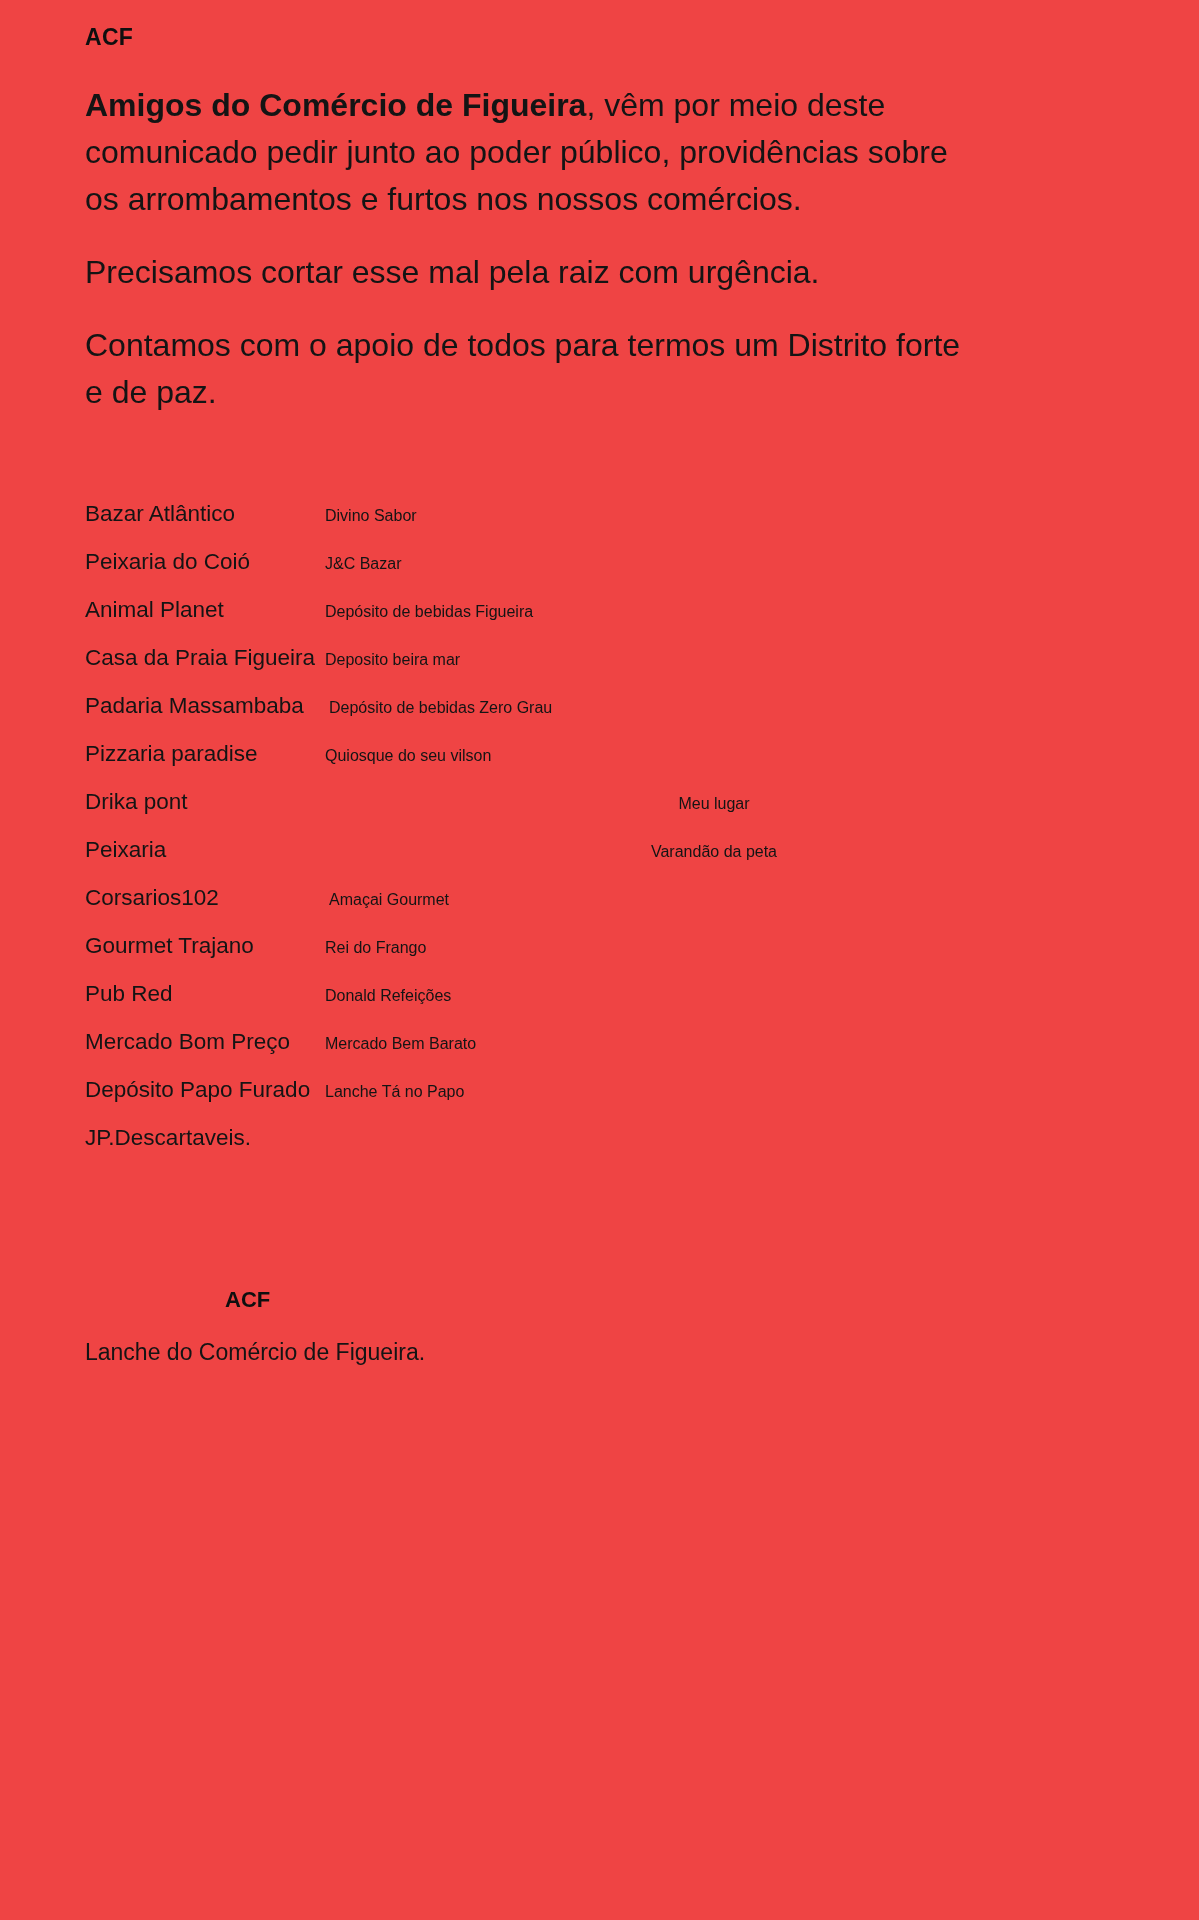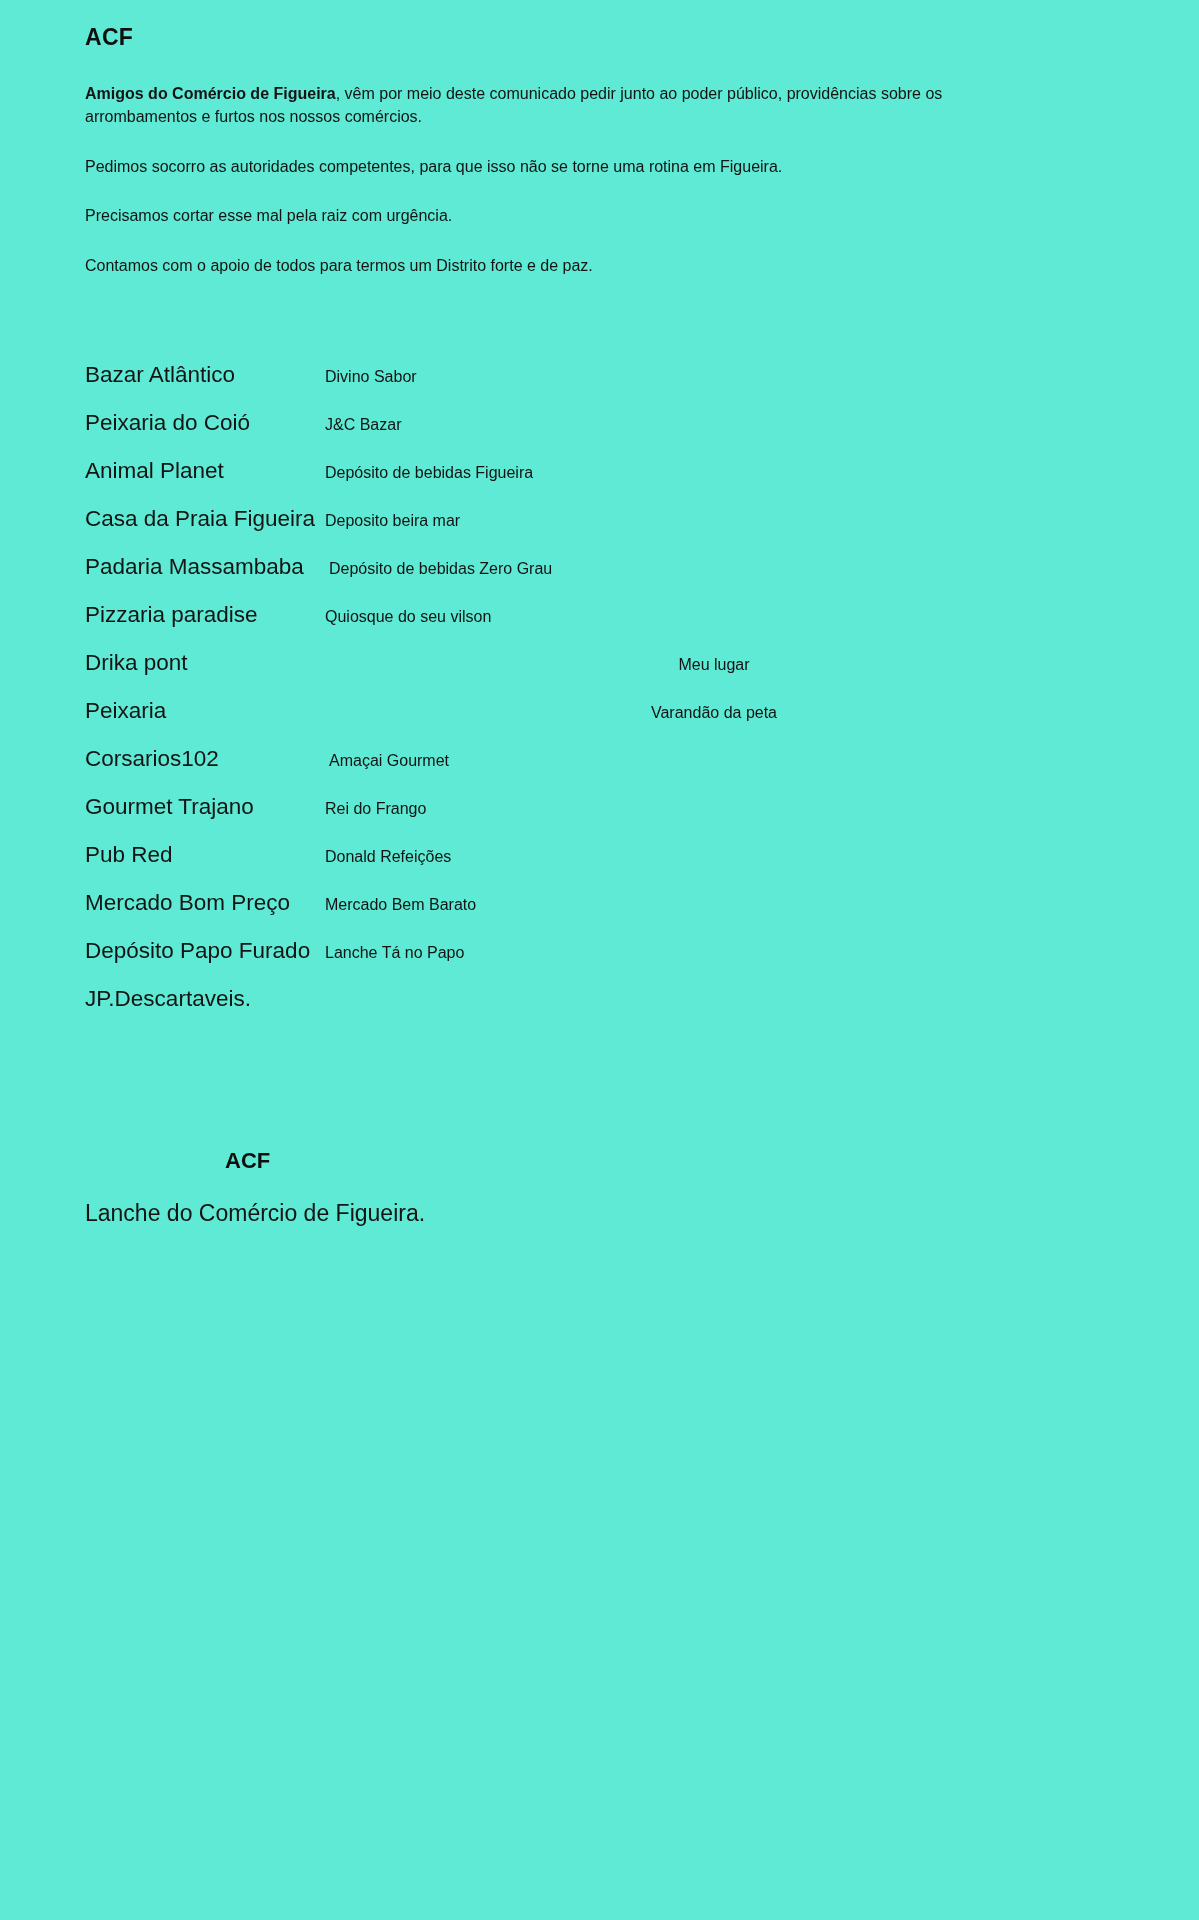--- a/index.html
+++ b/index.html
@@ -12,39 +12,39 @@
     width: 1199px;
     height: 1920px;
     position: relative;
     font-family: "Liberation Sans", sans-serif;
     color: #111111;
     overflow: hidden;
   }
   .page {
     position: absolute;
     inset: 0;
-    background: #5eead4;
+    background: #ef4444;
     padding: 0;
   }
   .doc-body {
     position: absolute;
     left: 85px;
     top: 24px;
     width: 1010px;
   }
   .heading-acf {
     font-size: 23px;
     font-weight: bold;
     letter-spacing: 0.3px;
     line-height: 1.2;
     margin: 0 0 30px 0;
     color: #0f0f0f;
   }
   .para {
-    font-size: 16px;
+    font-size: 32px;
     line-height: 1.47;
     margin: 0 0 26px 0;
     color: #141414;
     text-align: left;
     max-width: 900px;
   }
   .para.wide {
     max-width: 905px;
   }
   .para b {
@@ -100,21 +100,20 @@
 </head>
 <body>
 
 <div class="page">
   <div class="doc-body">
 
     <h1 class="heading-acf">ACF</h1>
 
     <div id="paragraphs-container">
         <p class="para"><b>Amigos do Comércio de Figueira</b><span>, vêm por meio deste comunicado pedir junto ao poder público, providências sobre os arrombamentos e furtos nos nossos comércios.</span></p>
-        <p class="para"><span>Pedimos socorro as autoridades competentes, para que isso não se torne uma rotina em Figueira.</span></p>
         <p class="para"><span>Precisamos cortar esse mal pela raiz com urgência.</span></p>
         <p class="para"><span>Contamos com o apoio de todos para termos um Distrito forte e de paz.</span></p>
       </div>
 
     <div class="spacer-before-list"></div>
 
     <div class="business-list" id="business-list">
         <div class="biz-row">
           <div class="biz-left">Bazar Atlântico</div>
           <div class="biz-right">Divino Sabor</div>

